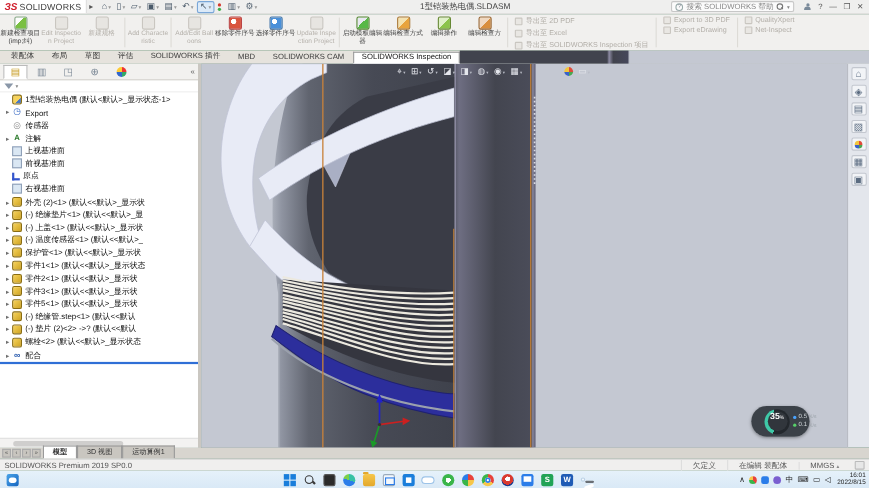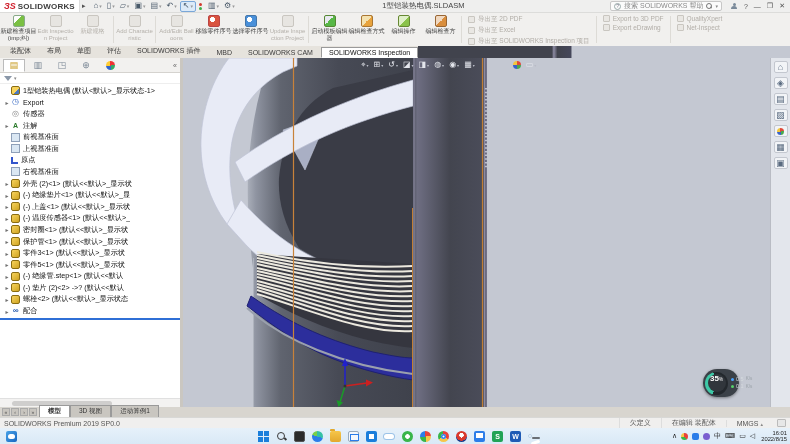--- a/index.html
+++ b/index.html
@@ -5,21 +5,21 @@
   html,body{margin:0;padding:0;background:#888;}
   .app{position:relative;width:790px;height:444px;overflow:hidden;background:#14532d;
        font-family:"Liberation Sans",sans-serif;-webkit-font-smoothing:antialiased;cursor:default;}
   .app *{box-sizing:border-box;}
 
   
   .titlebar{position:absolute;left:0;top:0;width:790px;height:13px;background:#efefee;
             border-bottom:1px solid #dcdcda;display:flex;align-items:center;font-size:8px;color:#333;}
   .logo{display:flex;align-items:center;gap:2px;padding:0 4px;height:100%;background:#fff;border-right:1px solid #ddd;}
   .logomark{color:#d0202e;font-weight:bold;font-size:9px;font-style:italic;}
-  .logotext{font-weight:bold;letter-spacing:.2px;color:#3c3c3c;font-size:8px;}
+  .logotext{font-weight:normal;letter-spacing:.2px;color:#3c3c3c;font-size:8px;}
   .logoarrow{color:#555;font-size:7px;margin-left:2px;}
   .qat{display:flex;align-items:center;margin-left:6px;gap:1px;}
   .qbtn{display:flex;align-items:center;height:11px;padding:0 2px;border-radius:2px;color:#4a5a6a;}
   .qbtn:after{content:"▾";font-size:5px;color:#9a9a9a;margin-left:1px;}
   .qbtn.nocaret:after{content:"";}
   .qbtn.pressed{border:1px solid #7aa7d8;background:#dceaf8;}
   .qi{font-size:8px;line-height:1;}
   .tl{display:inline-flex;flex-direction:column;gap:1px;}
   .tl i{width:3px;height:3px;border-radius:50%;display:block;}
   .tl .r{background:#d23a2e;} .tl .g{background:#3fae4a;}
@@ -90,22 +90,22 @@
   .hthumb{position:absolute;left:12px;top:2px;width:100px;height:5px;background:#cfcecd;border-radius:3px;}
 
   
   .viewport{position:relative;width:587px;height:349px;background:#c4c8d2;}
   .viewport svg{position:absolute;left:0;top:0;}
   .hud{position:absolute;left:178px;top:1px;display:flex;align-items:center;gap:5px;height:11px;}
   .hicon{font-size:8px;color:#e4e6ec;line-height:1;}
   .hicon:after{content:"▾";font-size:4px;color:#b9bcc6;margin-left:1px;}
   .ball{width:8px;height:8px;border-radius:50%;background:conic-gradient(#e04a3a 0 25%,#49a84f 25% 50%,#3a62c9 50% 75%,#f2c63d 75%);}
   .hudgap{width:28px;}
-  .zwidget{position:absolute;left:520px;top:311px;width:36px;height:28px;background:rgba(52,58,64,.95);
-           border-radius:14px;display:flex;align-items:center;padding:2px;gap:3px;box-shadow:0 1px 3px rgba(0,0,0,.4);}
+  .zwidget{position:absolute;left:500px;top:311px;width:53px;height:28px;background:rgba(52,58,64,.95);
+           border-radius:14px;display:flex;align-items:center;padding:12px;gap:3px;box-shadow:0 1px 3px rgba(0,0,0,.4);}
   .zgauge{width:23px;height:23px;border-radius:50%;background:conic-gradient(from 200deg,#3ec9a7 0 40%,#23282d 40%);
           display:flex;align-items:center;justify-content:center;flex:0 0 auto;}
   .zinner{width:18px;height:18px;border-radius:50%;background:#31363c;display:flex;align-items:baseline;justify-content:center;color:#fff;}
   .zpct{font-size:8px;font-weight:bold;} .zpcts{font-size:4.5px;}
   .zrows{display:flex;flex-direction:column;gap:2px;}
   .zr{display:flex;align-items:center;gap:2px;font-size:5.5px;color:#d5dade;line-height:1;}
   .zd{width:3px;height:3px;border-radius:50%;} .zd.up{background:#4aa3ff;} .zd.dn{background:#57d06a;}
   .zu{color:#9aa2a8;font-size:4.5px;}
 
   
@@ -379,26 +379,26 @@
             <span class="tl2">传感器</span>
           </div>
         <div class="trow">
             <span class="tw">▸</span>
             <span class="ti ann">A</span>
             <span class="tl2">注解</span>
           </div>
         <div class="trow">
             <span class="tw"></span>
             <span class="ti plane"></span>
-            <span class="tl2">前视基准面</span>
+            <span class="tl2">上视基准面</span>
           </div>
         <div class="trow">
             <span class="tw"></span>
             <span class="ti plane"></span>
-            <span class="tl2">上视基准面</span>
+            <span class="tl2">前视基准面</span>
           </div>
         <div class="trow">
             <span class="tw"></span>
             <span class="ti origin"></span>
             <span class="tl2">原点</span>
           </div>
         <div class="trow">
             <span class="tw"></span>
             <span class="ti plane"></span>
             <span class="tl2">右视基准面</span>
@@ -419,26 +419,31 @@
             <span class="tl2">(-) 上盖&lt;1&gt; (默认&lt;&lt;默认&gt;_显示状</span>
           </div>
         <div class="trow">
             <span class="tw">▸</span>
             <span class="ti part"></span>
             <span class="tl2">(-) 温度传感器&lt;1&gt; (默认&lt;&lt;默认&gt;_</span>
           </div>
         <div class="trow">
             <span class="tw">▸</span>
             <span class="ti part"></span>
-            <span class="tl2">密封圈&lt;1&gt; (默认&lt;&lt;默认&gt;_显示状</span>
-          </div>
-        <div class="trow">
-            <span class="tw">▸</span>
-            <span class="ti part"></span>
             <span class="tl2">保护管&lt;1&gt; (默认&lt;&lt;默认&gt;_显示状</span>
+          </div>
+        <div class="trow">
+            <span class="tw">▸</span>
+            <span class="ti part"></span>
+            <span class="tl2">零件1&lt;1&gt; (默认&lt;&lt;默认&gt;_显示状态</span>
+          </div>
+        <div class="trow">
+            <span class="tw">▸</span>
+            <span class="ti part"></span>
+            <span class="tl2">零件2&lt;1&gt; (默认&lt;&lt;默认&gt;_显示状</span>
           </div>
         <div class="trow">
             <span class="tw">▸</span>
             <span class="ti part"></span>
             <span class="tl2">零件3&lt;1&gt; (默认&lt;&lt;默认&gt;_显示状</span>
           </div>
         <div class="trow">
             <span class="tw">▸</span>
             <span class="ti part"></span>
             <span class="tl2">零件5&lt;1&gt; (默认&lt;&lt;默认&gt;_显示状</span>

